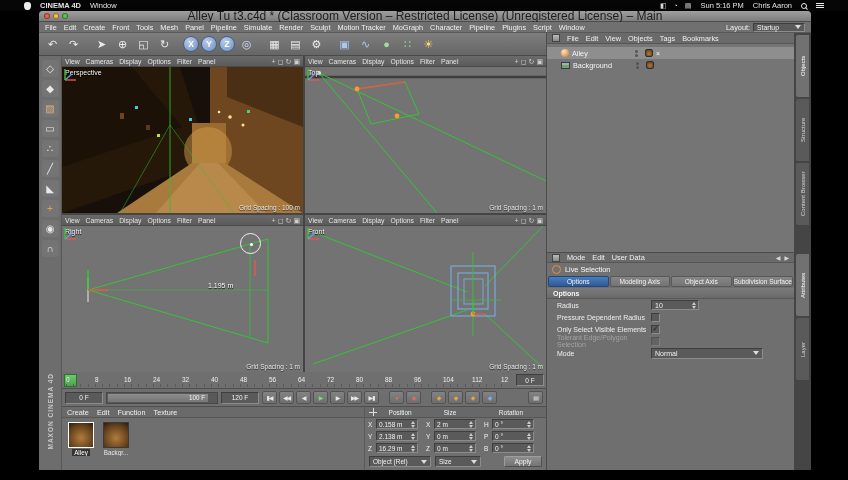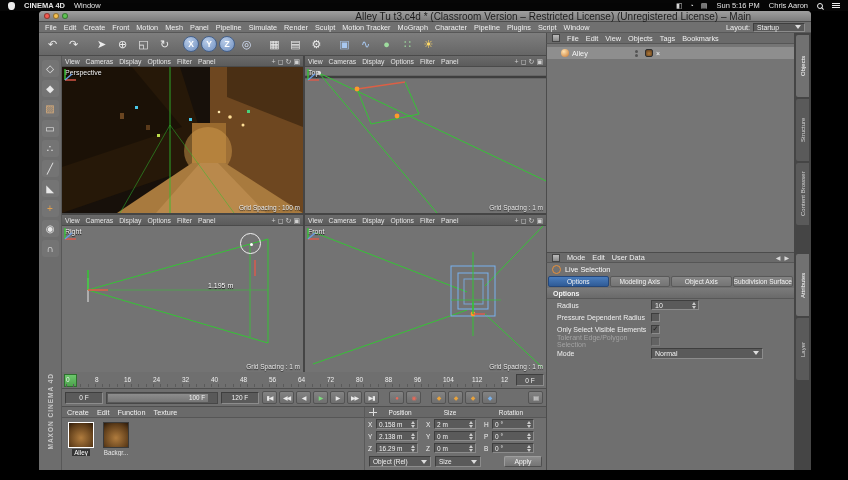--- a/index.html
+++ b/index.html
@@ -1,34 +1,34 @@
 <!DOCTYPE html>
 <html><head>
 <meta charset="utf-8">
 <style>
 *{margin:0;padding:0;box-sizing:border-box;font-family:"Liberation Sans",sans-serif}
 html,body{background:#000}
 #root{position:relative;width:848px;height:480px;background:#000;overflow:hidden;color:#e8e8e8;font-size:8px}
 
-.macbar{position:absolute;left:0;top:0;width:848px;height:11px;background:#060606;display:flex;align-items:center;gap:9px;padding:0 8px;font-size:7.5px;color:#e9e9e9}
+.macbar{position:absolute;left:0;top:0;width:848px;height:11px;background:#060606;display:flex;align-items:center;gap:9px;padding:0 24px;font-size:7.5px;color:#e9e9e9}
 .macbar .appname{font-weight:bold}
 .apple-ico{width:7px;height:8px;background:#ededed;border-radius:45% 45% 42% 42%/38% 38% 55% 55%}
 .mb-spacer{flex:1}
 .status-ico{font-size:7px;color:#dcdcdc}
 .sp-ico{width:6px;height:6px;border:1px solid #eee;border-radius:50%;position:relative}
 .sp-ico::after{content:"";position:absolute;width:3px;height:1px;background:#eee;bottom:-1px;right:-2px;transform:rotate(45deg)}
 .ln-ico{width:8px;height:7px;display:flex;flex-direction:column;justify-content:center;gap:1px}
 .ln-ico i{display:block;height:1px;background:#eee}
 
 .window{position:absolute;left:39px;top:11px;width:772px;height:459px;background:#6d6d6d;border-radius:4px 4px 0 0;box-shadow:0 2px 8px rgba(0,0,0,.7)}
 .titlebar{position:absolute;left:0;top:0;width:772px;height:11px;background:linear-gradient(#a0a0a0,#7d7d7d);border-radius:4px 4px 0 0;border-bottom:1px solid #4c4c4c;display:flex;align-items:center}
 .lights{display:flex;gap:3px;margin-left:5px}
 .light{width:6px;height:6px;border-radius:50%;border:1px solid rgba(0,0,0,.4)}
 .l-red{background:#f45c51}.l-yel{background:#f5bf4f}.l-grn{background:#5fc454}
-.title{position:absolute;left:60px;right:60px;text-align:right;font-size:10px;color:#1d1d1d;white-space:nowrap;overflow:hidden;text-overflow:ellipsis}
+.title{position:absolute;left:60px;right:60px;text-align:center;font-size:12px;color:#1d1d1d;white-space:nowrap;overflow:hidden;text-overflow:ellipsis}
 .menubar{position:absolute;left:0;top:11px;width:772px;height:11px;background:#707070;border-bottom:1px solid #585858;display:flex;align-items:center;gap:7px;padding:0 6px;font-size:7.3px;color:#f0f0f0;white-space:nowrap}
 .layout-box{margin-left:auto;display:flex;align-items:center;gap:3px}
 .dd,.sunken{background:#5a5a5a;border:1px solid;border-color:#3e3e3e #8c8c8c #8c8c8c #3e3e3e;color:#f2f2f2}
 .layout-dd{width:52px;height:9px;display:flex;align-items:center;justify-content:space-between;padding:0 3px;font-size:6.8px}
 .arr-dn{width:0;height:0;border:3px solid transparent;border-top:4px solid #ddd;margin-top:3px}
 
 .toolbar{position:absolute;left:0;top:22px;width:507px;height:23px;background:linear-gradient(#7e7e7e,#666);border-bottom:1px solid #4a4a4a;display:flex;align-items:center;gap:2px;padding:0 4px}
 .toolbar span{width:19px;height:19px;display:flex;align-items:center;justify-content:center;font-size:11px;color:#ececec;border-radius:3px}
 .toolbar span:nth-of-type(3),.toolbar span:nth-of-type(7),.toolbar span:nth-of-type(11),.toolbar span:nth-of-type(14){margin-left:7px}
 [data-name="lock-x-icon"],[data-name="lock-y-icon"],[data-name="lock-z-icon"]{width:16px!important;height:16px!important;border-radius:50%!important;background:radial-gradient(circle at 35% 30%,#b8cce8,#6f8fc0);color:#fff!important;font-size:8.5px!important;font-weight:bold;border:1px solid #44608a}
@@ -169,21 +169,21 @@
       </span>
       <span class="title" data-name="window-title">Alley Tu t3.c4d * (Classroom Version – Restricted License) (Unregistered License) – Main</span>
     </div>
 
     <div class="menubar" data-name="app-menubar">
       <span style="display:flex;gap:7px">
           <span data-name="menu-file">File</span>
           <span data-name="menu-edit">Edit</span>
           <span data-name="menu-create">Create</span>
           <span data-name="menu-select">Front</span>
-          <span data-name="menu-tools">Motion</span>
+          <span data-name="menu-tools">Tools</span>
           <span data-name="menu-mesh">Mesh</span>
           <span data-name="menu-snap">Panel</span>
           <span data-name="menu-animate">Pipeline</span>
           <span data-name="menu-simulate">Simulate</span>
           <span data-name="menu-render">Render</span>
           <span data-name="menu-sculpt">Sculpt</span>
           <span data-name="menu-motion-tracker">Motion Tracker</span>
           <span data-name="menu-mograph">MoGraph</span>
           <span data-name="menu-character">Character</span>
           <span data-name="menu-pipeline">Pipeline</span>
@@ -586,20 +586,29 @@
       <div class="orow selected" data-name="object-row-alley">
         <span class="ico-alley" data-name="alley-object-icon"></span>
         <span class="oname">Alley</span>
         <span class="vdots" data-name="visibility-dots-icon">
             <i></i>
             <i></i>
           </span>
         <span class="tag-tex" data-name="texture-tag-icon"></span>
         <span class="tag-glyph" data-name="tag-x-icon">×</span>
       </div>
+      <div class="orow" data-name="object-row-background">
+        <span class="ico-bg" data-name="background-object-icon"></span>
+        <span class="oname">Background</span>
+        <span class="vdots" data-name="visibility-dots-icon">
+            <i></i>
+            <i></i>
+          </span>
+        <span class="tag-tex" data-name="texture-tag-icon"></span>
+      </div>
     </div>
 
     <div class="am-menu" data-name="attribute-manager-menu">
       <span class="mini-grid" data-name="panel-icon"></span>
       <span style="display:flex;gap:7px">
           <span data-name="am-menu-mode">Mode</span>
           <span data-name="am-menu-edit">Edit</span>
           <span data-name="am-menu-user-data">User Data</span>
         </span>
       <span class="am-hist" data-name="history-arrows">

